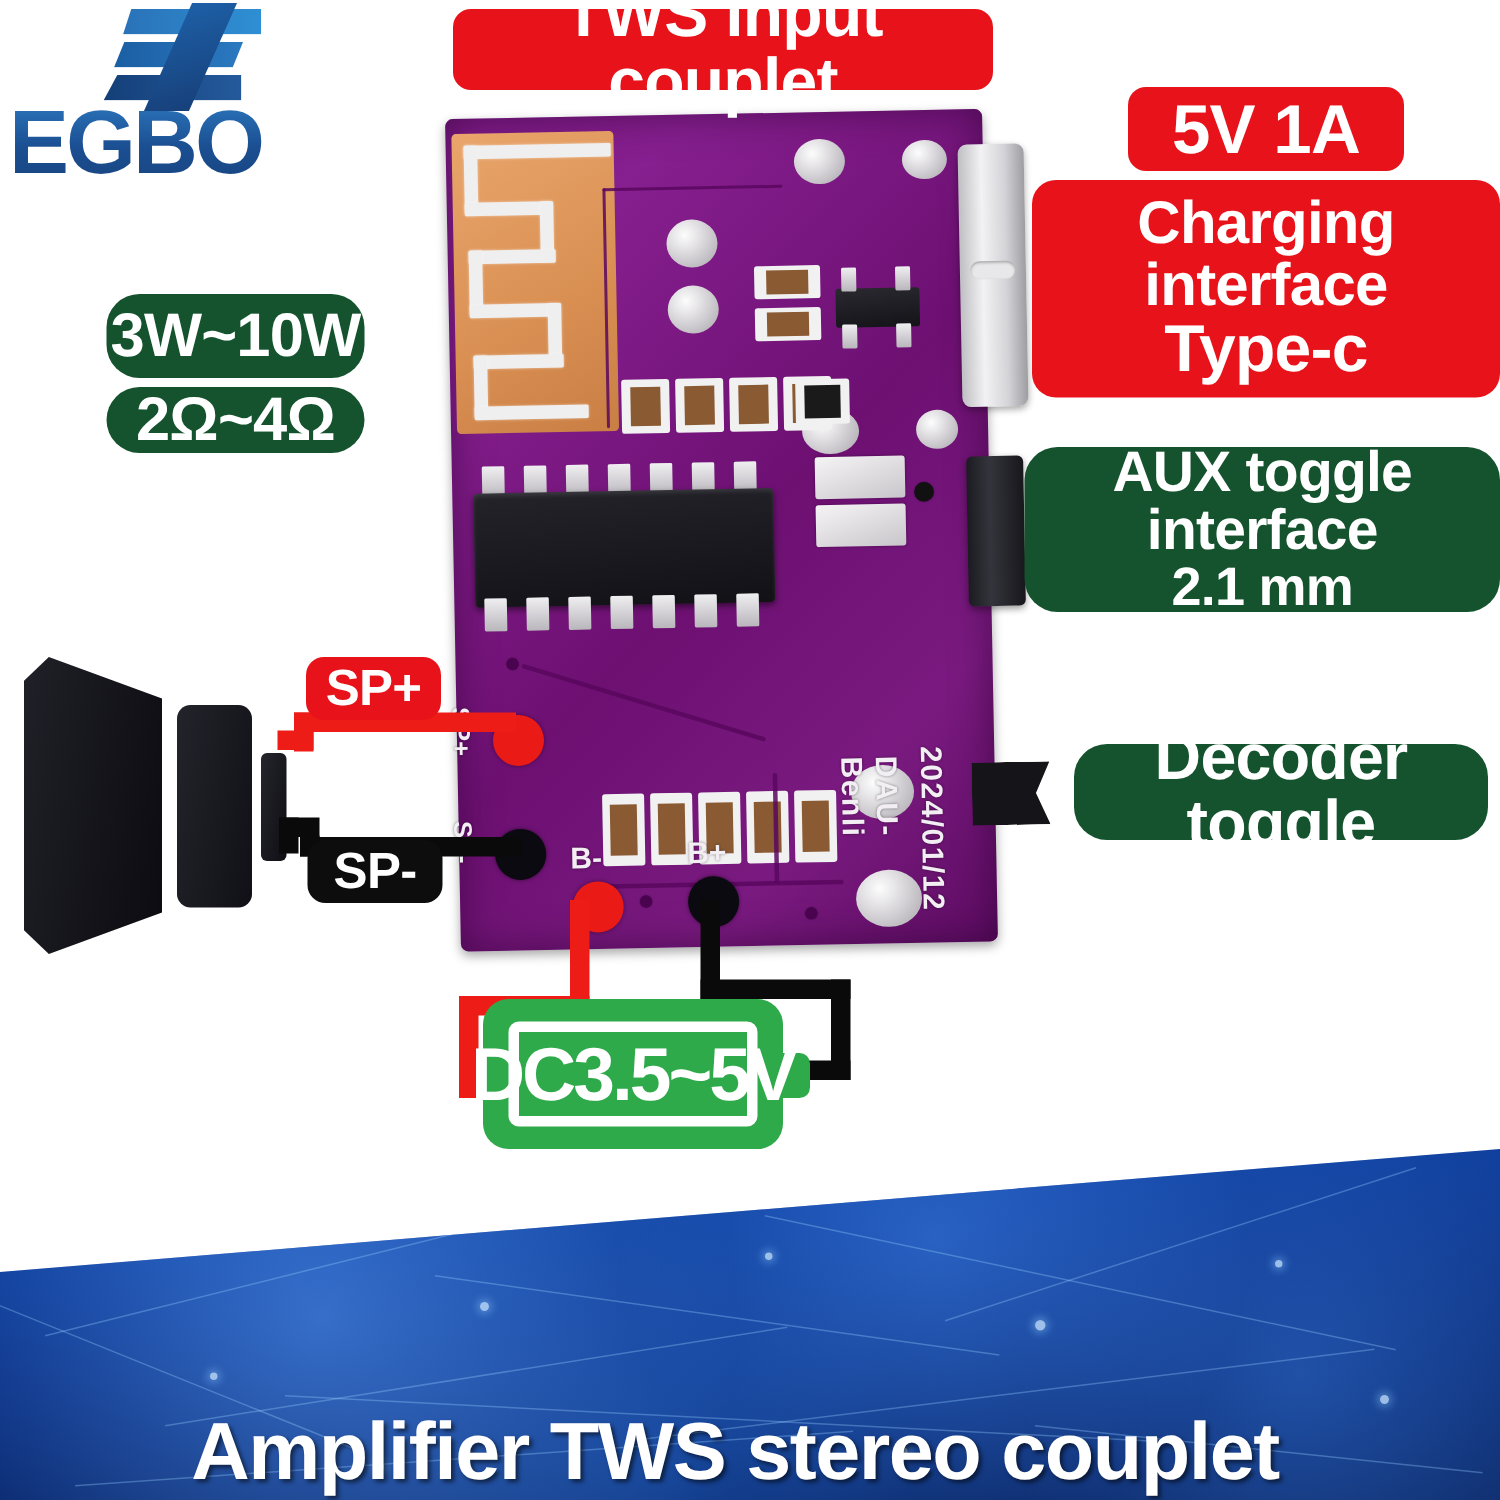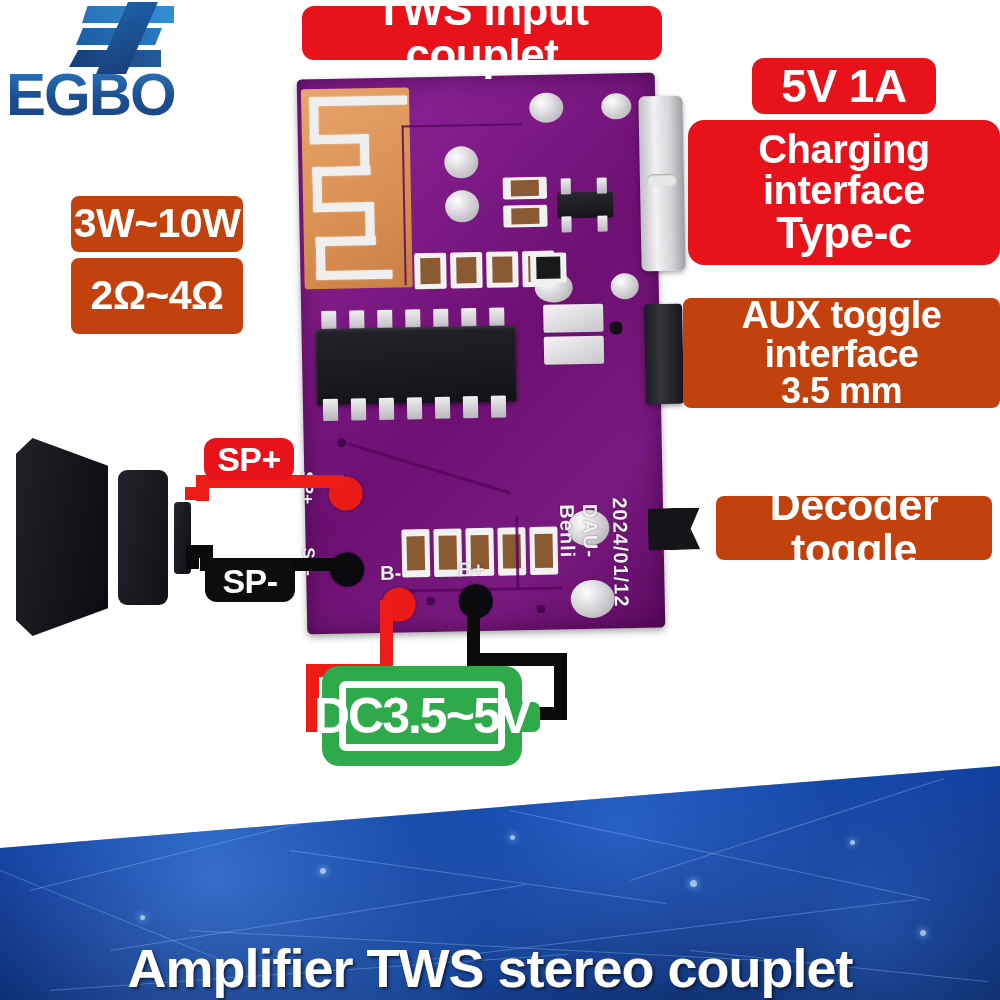--- a/index.html
+++ b/index.html
@@ -6,21 +6,21 @@
   html,body{margin:0;padding:0;background:#fff;}
   body{width:1000px;height:1000px;overflow:hidden;font-family:"Liberation Sans",sans-serif;}
   #root{position:relative;width:1000px;height:1000px;background:#ffffff;overflow:hidden;}
 
   
   .lbl{position:absolute;display:flex;align-items:center;justify-content:center;
        color:#fff;font-weight:bold;text-align:center;line-height:1.02;
        font-family:"Liberation Sans",sans-serif;letter-spacing:-0.5px;
        box-sizing:border-box;}
   .red{background:#e8121a;border-radius:12px;}
-  .purple{background:#c2410c;border-radius:8px;}
+  .purple{background:#14532d;border-radius:22px;}
   .black{background:#0d0d0d;border-radius:12px;}
 
   
   #logo{position:absolute;left:6px;top:4px;width:230px;height:120px;}
   #logo .mark{position:absolute;left:58px;top:0px;width:120px;height:66px;}
   #logo .bar{position:absolute;height:17px;}
   #logo .b1{left:18px;top:2px;width:92px;background:linear-gradient(90deg,#2a72b8,#2f8fd4);
             clip-path:polygon(6% 0,100% 0,100% 100%,0 100%);}
   #logo .b2{left:12px;top:24px;width:86px;background:linear-gradient(90deg,#1b5ea3,#2b79c0);
             clip-path:polygon(8% 0,100% 0,92% 100%,0 100%);}
@@ -314,28 +314,28 @@
 
   <div class="lbl red" style="left:752px;top:58px;width:184px;height:56px;font-size:46px;">5V 1A</div>
 
   <div class="lbl red" style="left:688px;top:120px;width:312px;height:145px;border-radius:16px;flex-direction:column;">
     <span style="font-size:40px;">Charging interface</span>
     <span style="font-size:44px;">Type-c</span>
   </div>
 
   <div class="lbl purple" style="left:683px;top:298px;width:317px;height:110px;flex-direction:column;">
     <span style="font-size:38px;">AUX toggle interface</span>
-    <span style="font-size:36px;">3.5 mm</span>
+    <span style="font-size:36px;">2.1 mm</span>
   </div>
 
   <div class="lbl purple" style="left:716px;top:496px;width:276px;height:64px;font-size:43px;">Decoder toggle</div>
 
   <div class="lbl purple" style="left:71px;top:196px;width:172px;height:56px;font-size:41px;">3W~10W</div>
 
-  <div class="lbl purple" style="left:71px;top:258px;width:172px;height:76px;font-size:41px;">2Ω~4Ω</div>
+  <div class="lbl purple" style="left:71px;top:258px;width:172px;height:44px;font-size:41px;">2Ω~4Ω</div>
 
 
   <div class="lbl red" style="left:204px;top:438px;width:90px;height:42px;font-size:34px;">SP+</div>
 
   <div class="lbl black" style="left:205px;top:560px;width:90px;height:42px;font-size:34px;">SP-</div>
 
   <div id="banner">
     <div id="bannerbg">
       <div class="mesh" style="left:40px;top:190px;width:300px;transform:rotate(-14deg);"></div>
       <div class="mesh" style="left:120px;top:250px;width:420px;transform:rotate(-9deg);"></div>

